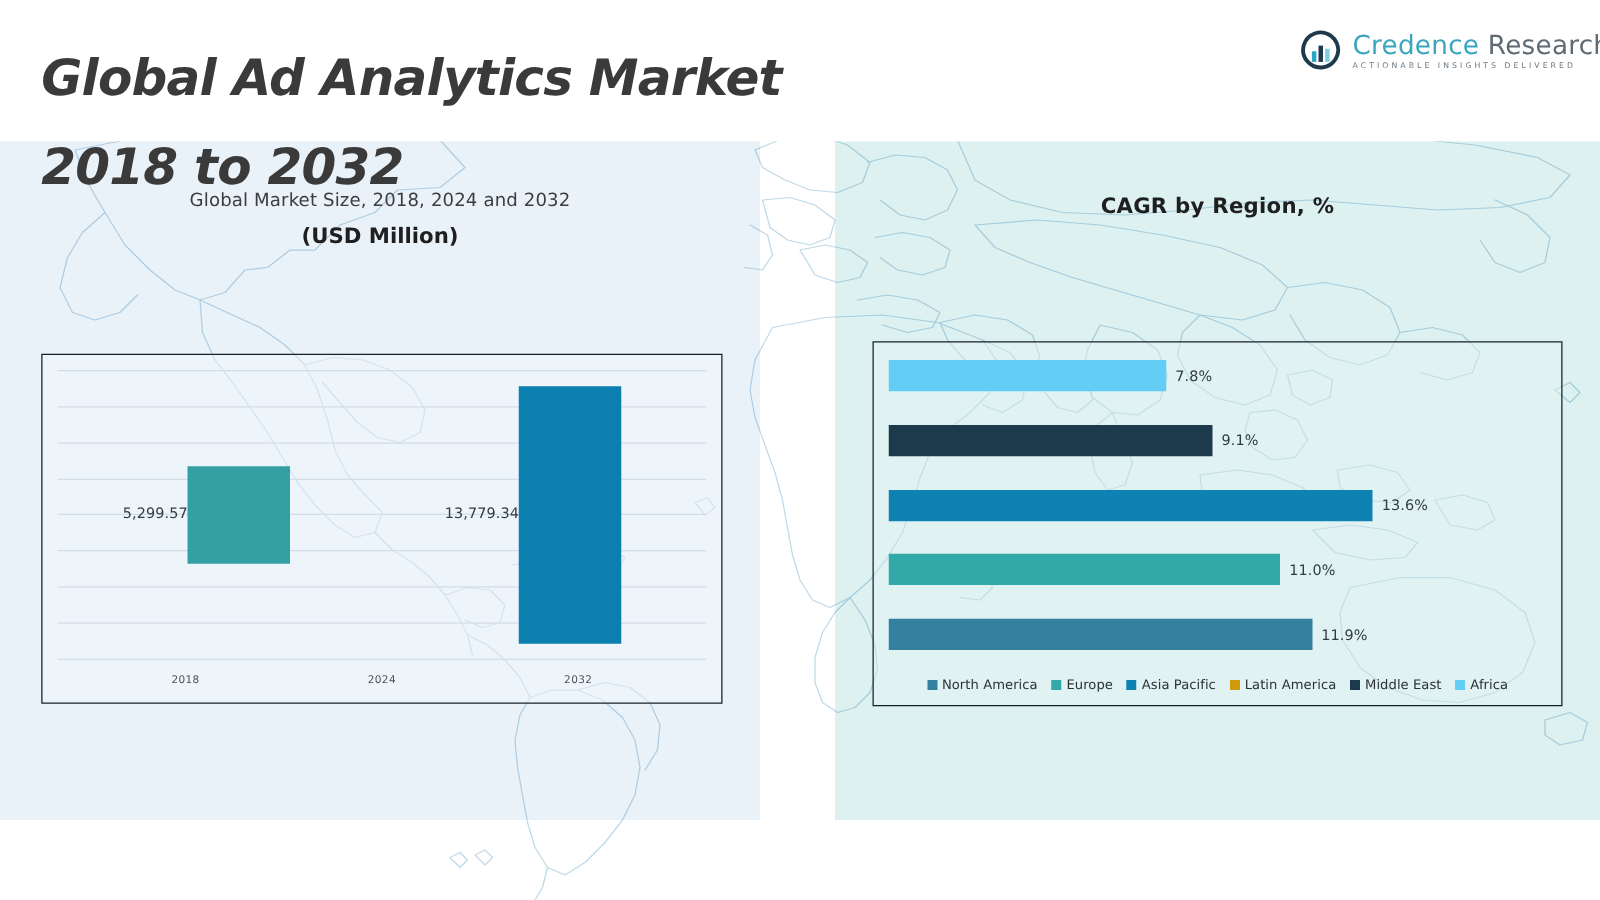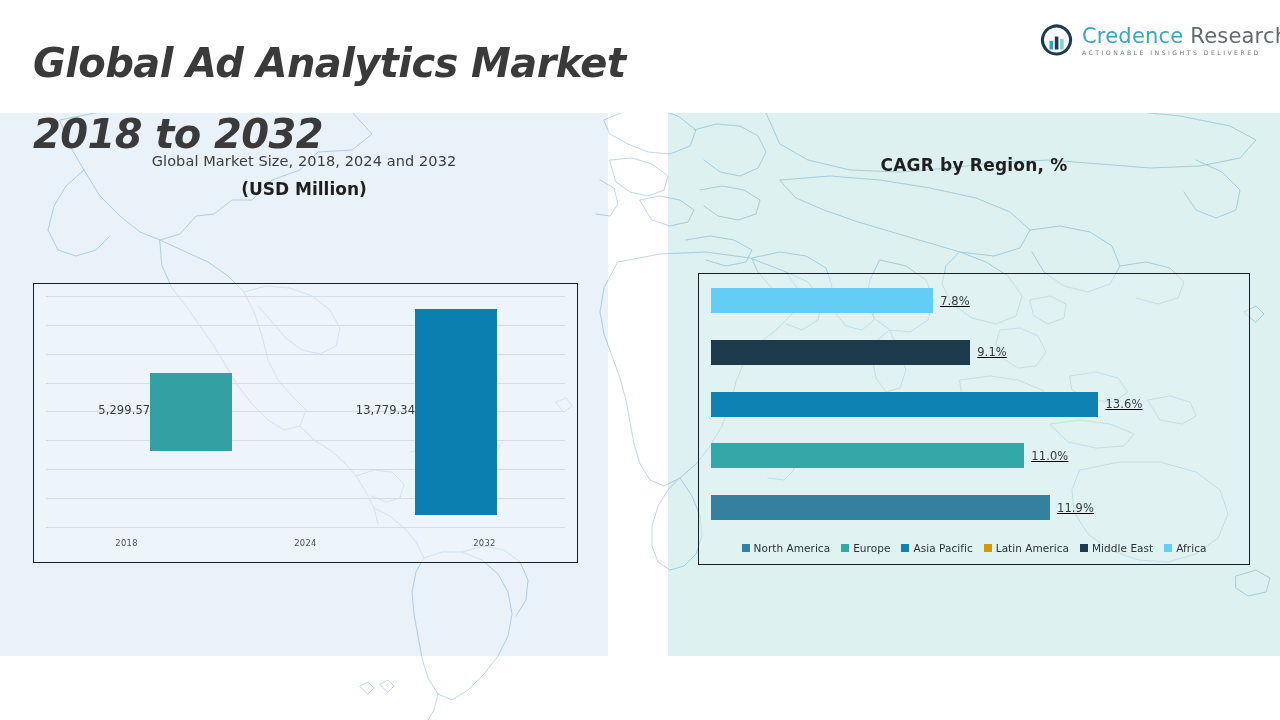--- a/index.html
+++ b/index.html
@@ -209,21 +209,21 @@
     width: 82px;
     border-radius: 0;
   }
   #vbar-xlabels {
     position: absolute;
     left: 14px;
     right: 14px;
     bottom: 8px;
     height: 22px;
     display: flex;
-    justify-content: space-between;
+    justify-content: center;
     align-items: center;
   }
   .vbar-xlabel {
     width: 30.5%;
     text-align: center;
     font-family: "DejaVu Sans", sans-serif;
     font-size: 8.4px;
     color: #4a5259;
     letter-spacing: 0.3px;
   }
@@ -231,21 +231,20 @@
   
   #hbar-rows {
     position: absolute;
     left: 12px;
     right: 10px;
     top: 14px;
     bottom: 44px;
     display: flex;
     flex-direction: column;
     justify-content: space-between;
-    text-decoration: underline;
   }
   .hrow {
     display: flex;
     align-items: center;
     height: 25px;
   }
   .hbar {
     height: 25px;
   }
   .hbar-value {

